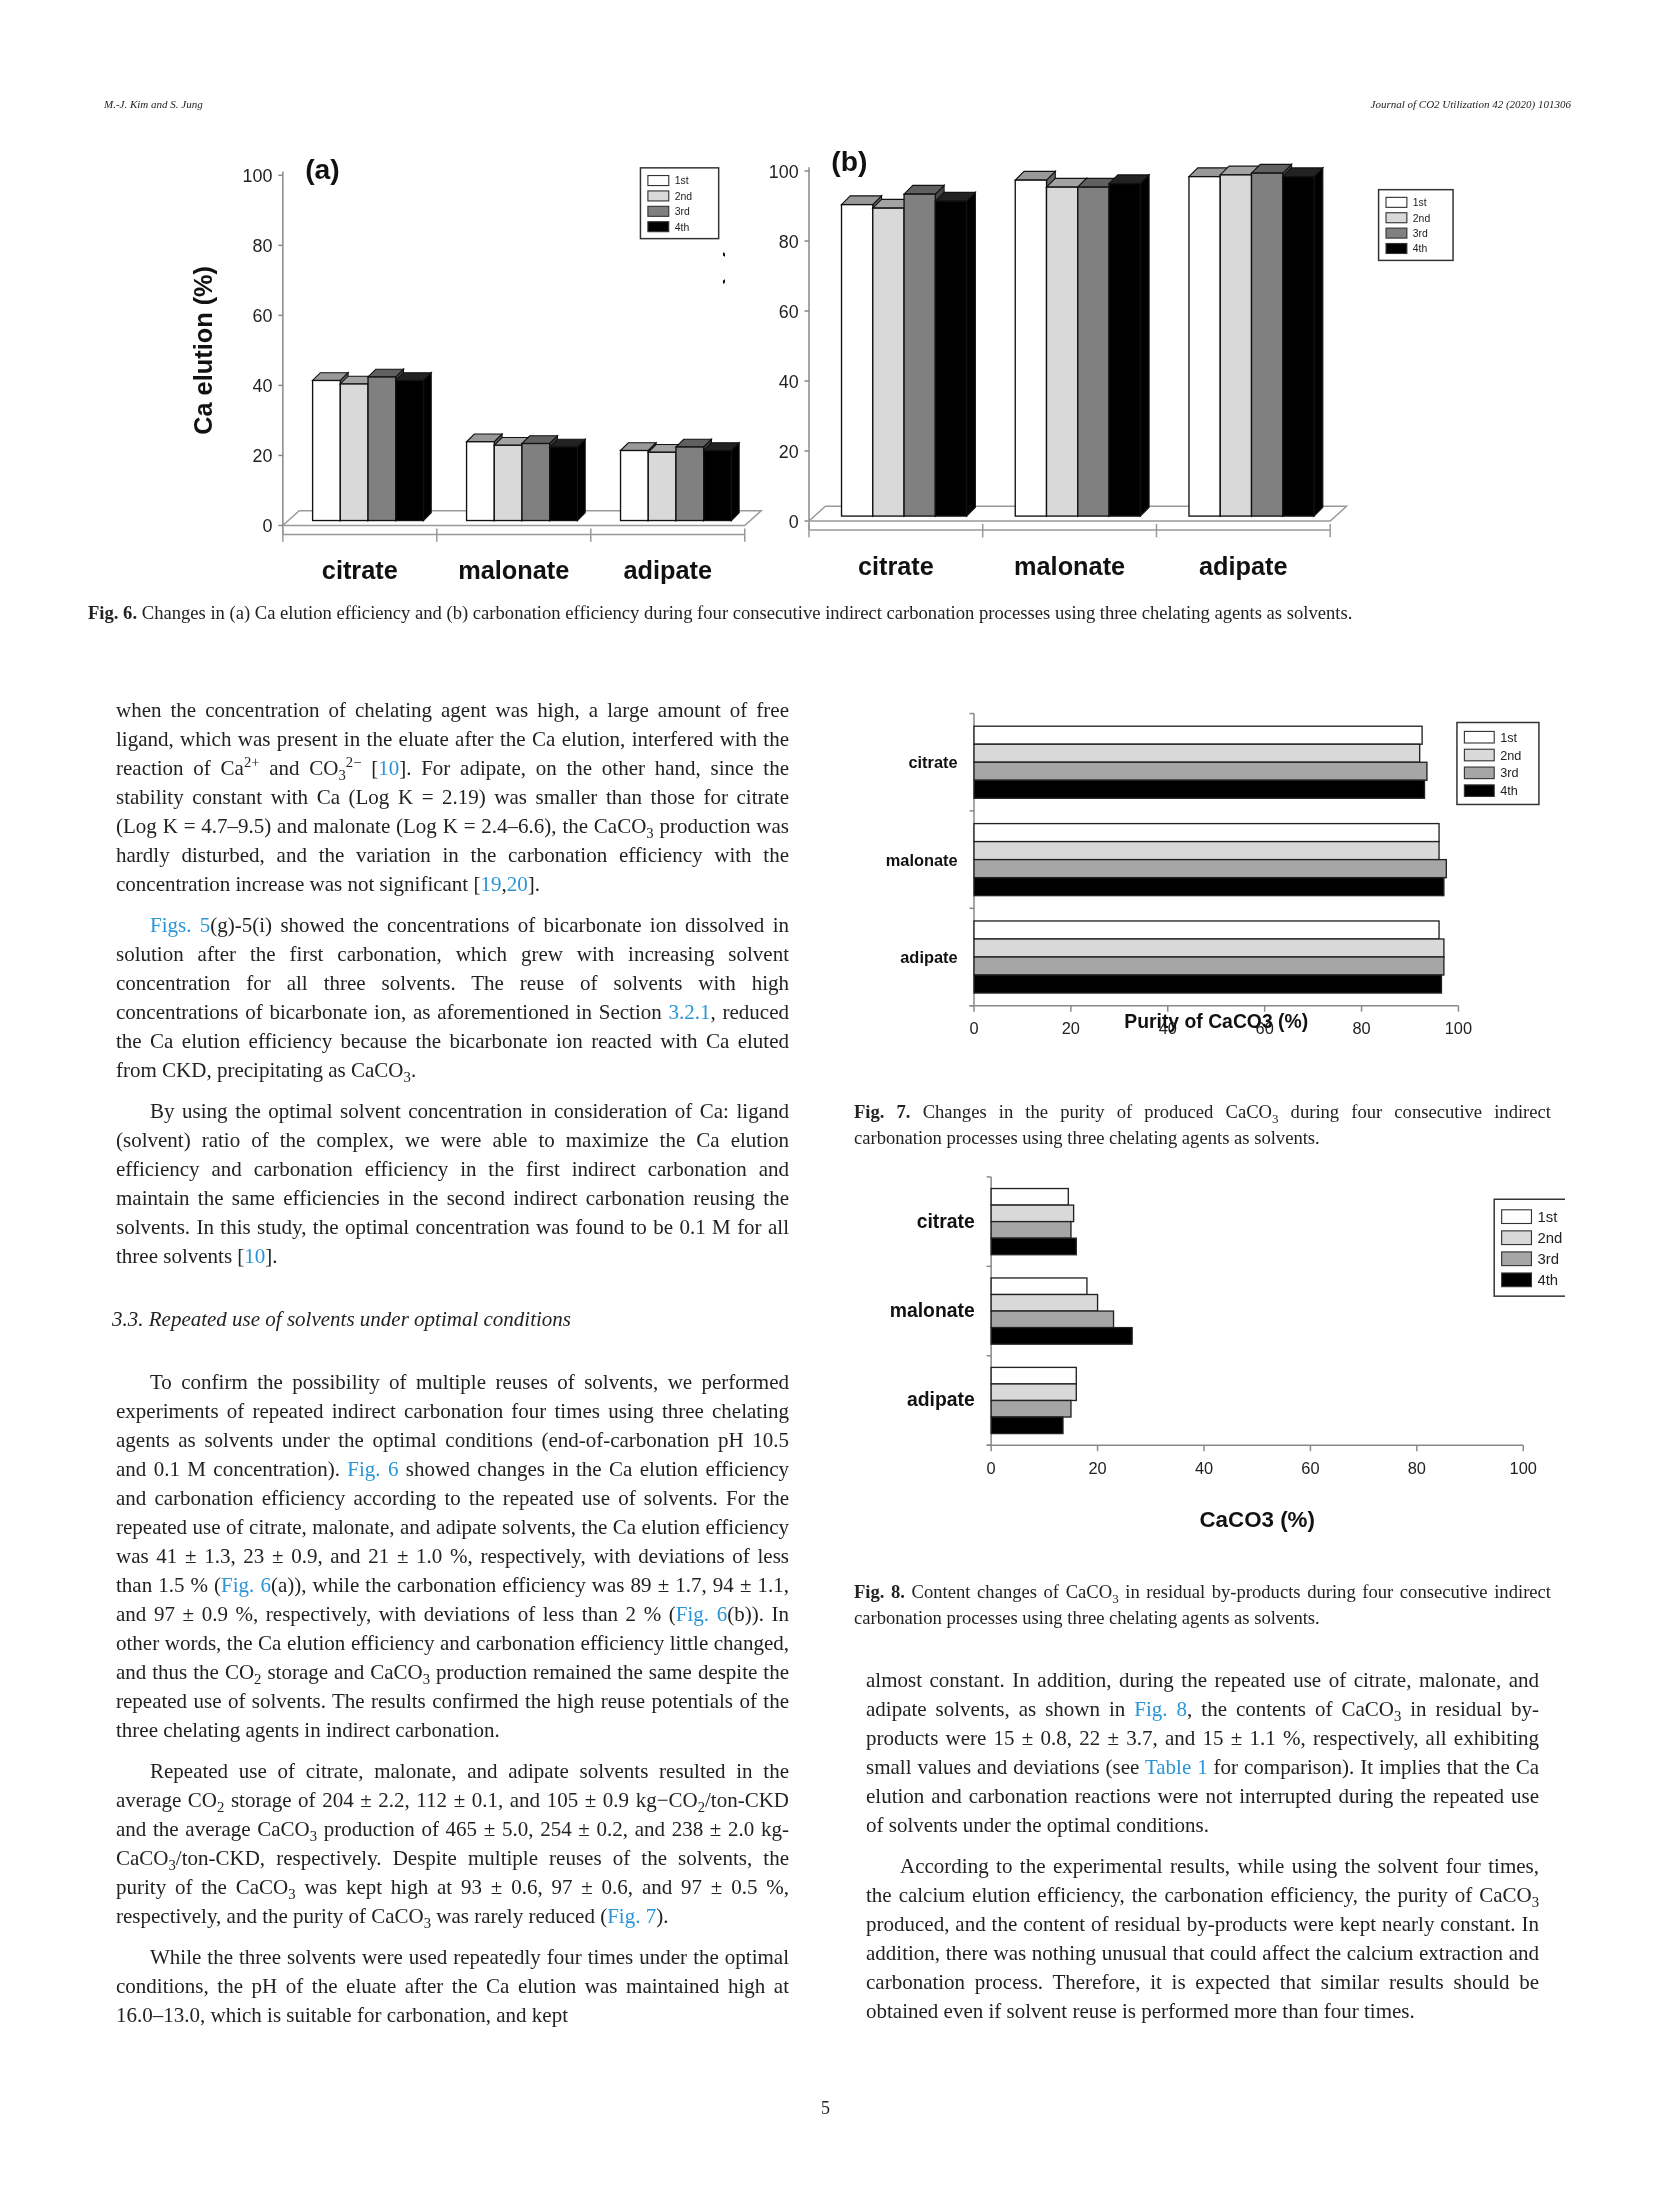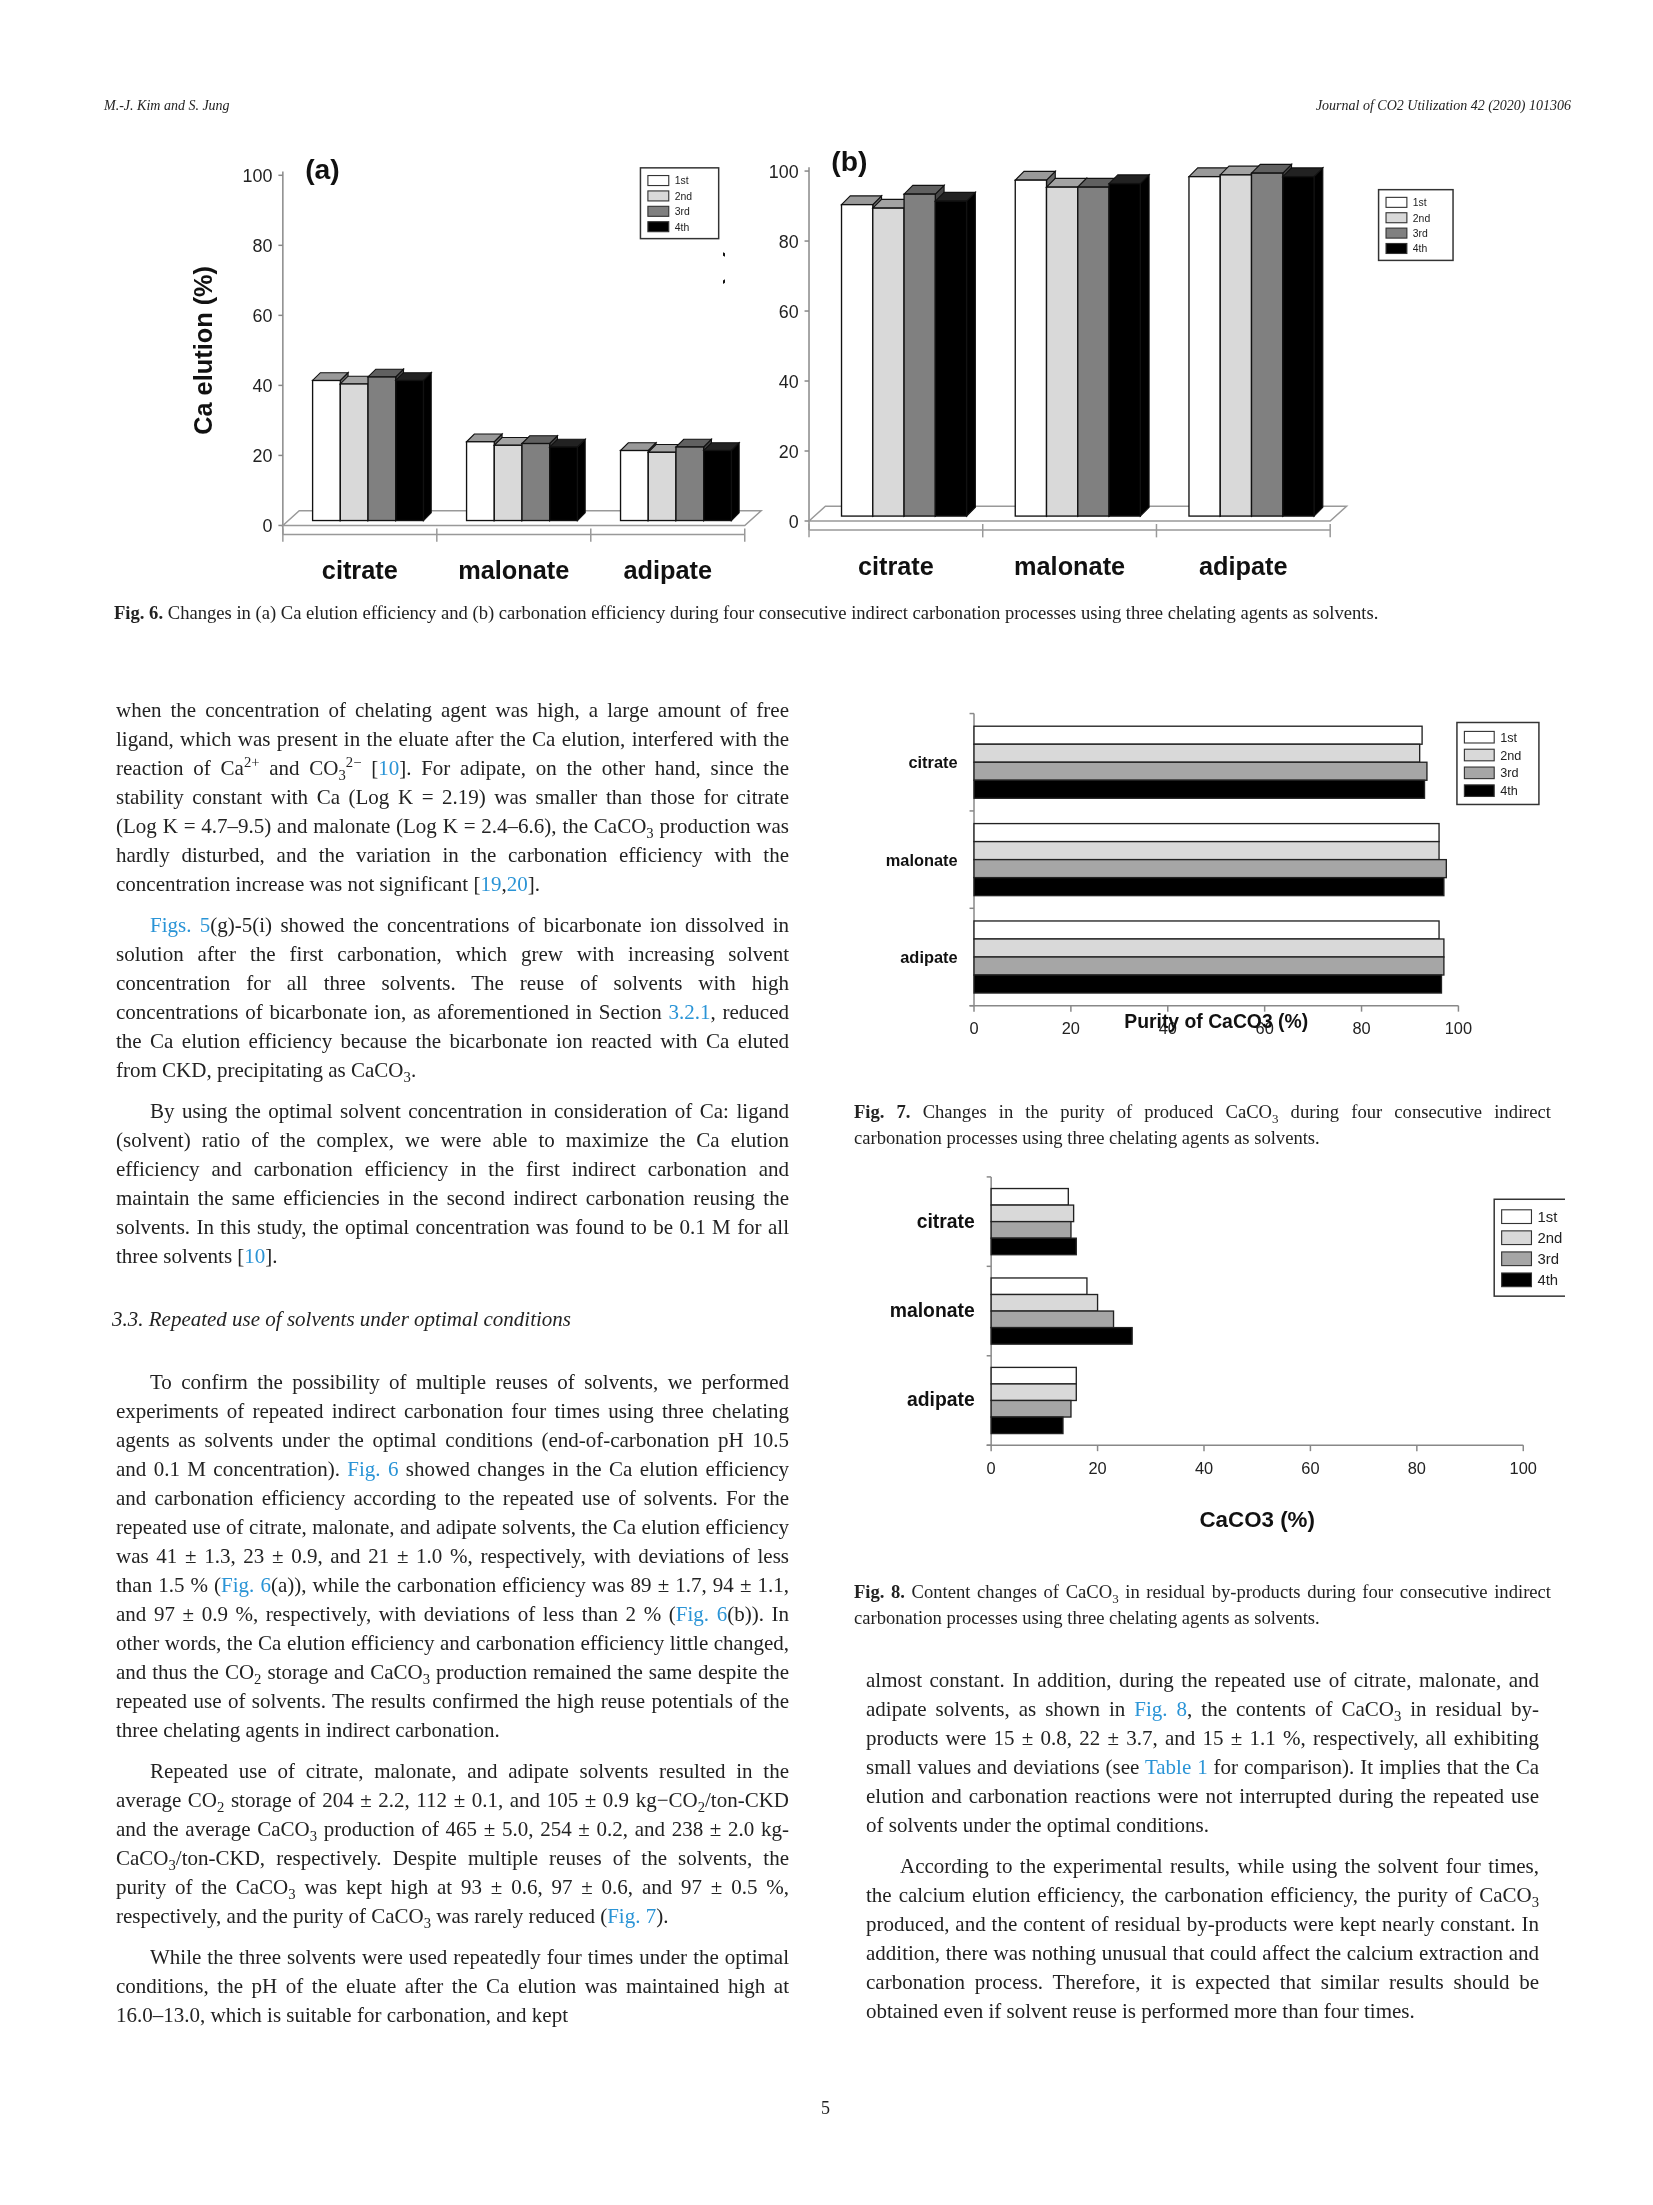--- a/index.html
+++ b/index.html
@@ -1,17 +1,17 @@
 <!DOCTYPE html>
 <html style="font-size:12px"><head>
 <meta charset="utf-8">
 <style>
   html, body { margin: 0; padding: 0; background: #ffffff; }
   body { width: 1654px; height: 2205px; position: relative; font-family: "DejaVu Serif", serif; color: #222; overflow: hidden; }
-  .running-head { position: absolute; top: 98px; font-style: italic; font-size: 14px; font-family: "Liberation Serif", serif; }
+  .running-head { position: absolute; top: 98px; font-style: italic; font-size: 11px; font-family: "Liberation Serif", serif; }
   .rh-left { left: 104px; }
   .rh-right { right: 83px; }
   svg text { font-family: "Liberation Sans", sans-serif; }
   .chart { position: absolute; }
   .caption { position: absolute; font-family: "Liberation Serif", serif; font-size: 18.6px; line-height: 26px; color: #222; }
   .caption b { font-weight: bold; }
   .col { position: absolute; font-family: "Liberation Serif", serif; font-size: 21px; line-height: 29px; text-align: justify; color: #222; }
   .col p { margin: 12px; }
   .col p.indent { text-indent: 34px; }
   .col .section-heading { font-style: italic; margin: 34px 0 34px 8px; text-align: left; }
@@ -162,21 +162,21 @@
     <rect x="890" y="70.32608695652173" width="28" height="13.423913043478263" fill="#ffffff" stroke="#333" stroke-width="1.5"></rect>
     <text x="926" y="82.30434782608695" font-size="14" fill="#222">1st</text>
     <rect x="890" y="90.97826086956522" width="28" height="13.423913043478263" fill="#d9d9d9" stroke="#333" stroke-width="1.5"></rect>
     <text x="926" y="102.95652173913044" font-size="14" fill="#222">2nd</text>
     <rect x="890" y="111.6304347826087" width="28" height="13.423913043478263" fill="#808080" stroke="#333" stroke-width="1.5"></rect>
     <text x="926" y="123.60869565217392" font-size="14" fill="#222">3rd</text>
     <rect x="890" y="132.2826086956522" width="28" height="13.423913043478263" fill="#000000" stroke="#333" stroke-width="1.5"></rect>
     <text x="926" y="144.2608695652174" font-size="14" fill="#222">4th</text>
   </svg>
 
-<div class="caption" style="left:114px; top:600px; width:1460px; text-align:justify;">
+<div class="caption" style="left:88px; top:600px; width:1460px; text-align:justify;">
   <b>Fig. 6.</b>
   <span>Changes in (a) Ca elution efficiency and (b) carbonation efficiency during four consecutive indirect carbonation processes using three chelating agents as solvents.</span>
 </div>
 
 <div class="col" style="left:104px; top:684px; width:697px;">
   <p>
     <span>when the concentration of chelating agent was high, a large amount of free ligand, which was present in the eluate after the Ca elution, interfered with the reaction of Ca</span><sup>2+</sup><span> and CO</span><sub>3</sub><sup>2−</sup><span> [</span><a class="link">10</a><span>]. For adipate, on the other hand, since the stability constant with Ca (Log K = 2.19) was smaller than those for citrate (Log K = 4.7–9.5) and malonate (Log K = 2.4–6.6), the CaCO</span><sub>3</sub><span> production was hardly disturbed, and the variation in the carbonation efficiency with the concentration increase was not significant [</span><a class="link">19</a><span>,</span><a class="link">20</a><span>].</span>
   </p>
   <p class="indent">
     <a class="link">Figs. 5</a><span>(g)-5(i) showed the concentrations of bicarbonate ion dissolved in solution after the first carbonation, which grew with increasing solvent concentration for all three solvents. The reuse of solvents with high concentrations of bicarbonate ion, as aforementioned in Section </span><a class="link">3.2.1</a><span>, reduced the Ca elution efficiency because the bicarbonate ion reacted with Ca eluted from CKD, precipitating as CaCO</span><sub>3</sub><span>.</span>

